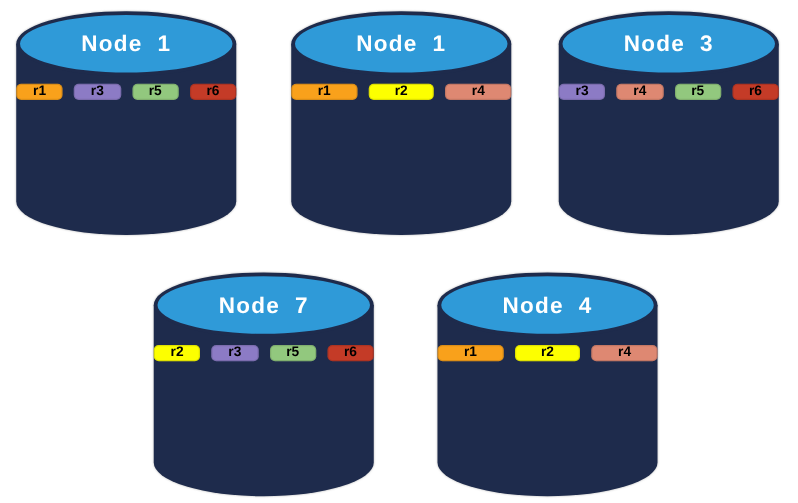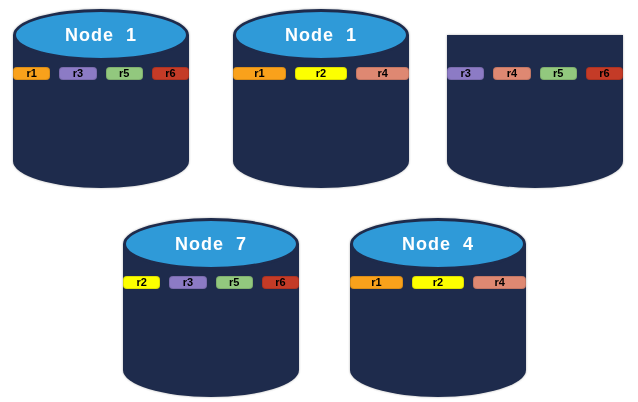--- a/index.html
+++ b/index.html
@@ -117,20 +117,23 @@
         <span>r2</span>
       </div>
       <div class="bar" style="background-color: rgb(222, 136, 114);">
         <span>r4</span>
       </div>
     </div>
   </div>
 
   <div class="cyl" style="left:447px;top:9px">
     <div class="cyl-body" style="background-color: rgb(30, 43, 76);"></div>
+    <div class="cyl-top" style="background-color: rgb(47, 154, 216);">
+      <span class="node-title">Node  3</span>
+    </div>
     <div class="bars">
       <div class="bar" style="background-color: rgb(140, 123, 197);">
         <span>r3</span>
       </div>
       <div class="bar" style="background-color: rgb(222, 136, 114);">
         <span>r4</span>
       </div>
       <div class="bar" style="background-color: rgb(146, 200, 126);">
         <span>r5</span>
       </div>

